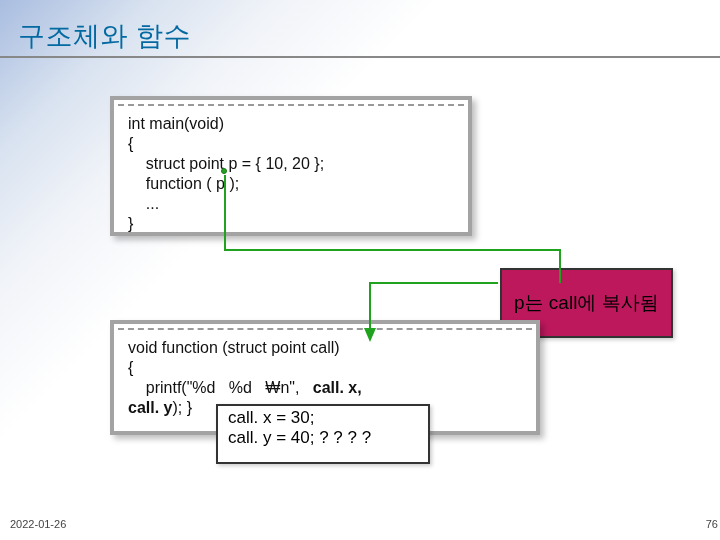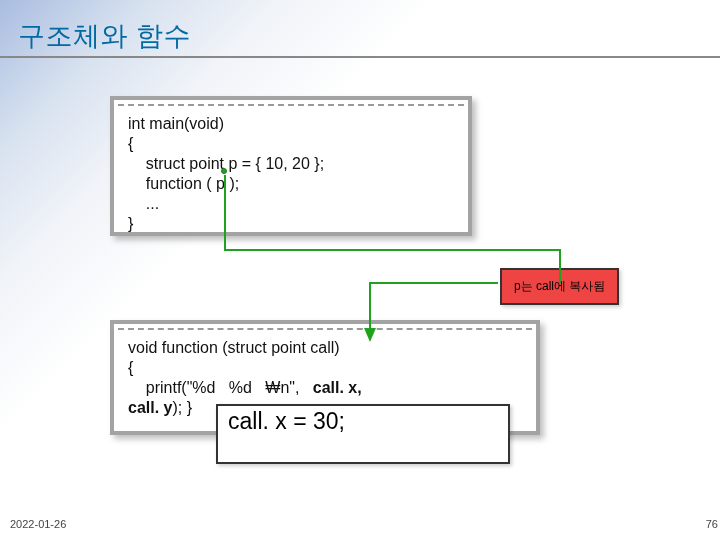--- a/index.html
+++ b/index.html
@@ -39,37 +39,37 @@
     font-family: Arial, sans-serif;
     font-size: 16px; line-height: 1.25;
     white-space: pre;
     color: #111;
     margin-top: 6px;
   }
   .bold { font-weight: 700; }
 
   .label-box {
     position: absolute;
-    background: #ef4444;
+    background: #be185d;
     border: 2px solid #333;
-    padding: 8px 12px;
-    font-size: 12px;
+    padding: 20px 12px;
+    font-size: 19px;
     box-shadow: 2px 2px 4px rgba(0,0,0,0.2);
   }
   .label-copy { top: 268px; left: 500px; }
 
   .highlight-box {
     position: absolute;
-    top: 404px; left: 216px; width: 294px; height: 60px;
+    top: 404px; left: 216px; width: 214px; height: 60px;
     background: #fff;
     border: 2px solid #333;
     box-shadow: 2px 2px 4px rgba(0,0,0,0.2);
     padding: 2px 10px;
     font-family: sans-serif;
-    font-size: 23px; line-height: 1.2;
+    font-size: 17px; line-height: 1.2;
   }
 
   .date {
     position: absolute; bottom: 10px; left: 10px;
     font-size: 11px; color: #444;
   }
   .pagenum {
     position: absolute; bottom: 10px; right: 2px;
     font-size: 11px; color: #444;
   }
@@ -104,20 +104,21 @@
 <div class="code-box box2">
   <div class="box-top-line"></div>
   <div class="code"><span>void function (struct point call)</span>
 <span>{</span>
 <span>    printf("%d   %d   </span>₩<span>n",   </span><span class="bold">call. x,</span>
 <span class="bold">call. y</span><span>); }</span></div>
 </div>
 
 <div class="highlight-box">
   <div>call. x = 30;</div>
+  <div>call. y = 40;  ? ? ? ?</div>
 </div>
 
 <div class="date">2022-01-26</div>
 <div class="pagenum">76</div>
 
 <svg class="svg-layer" width="720" height="540">
   <defs>
     <marker id="arrowhead" markerWidth="8" markerHeight="8" refX="6" refY="3" orient="auto">
       <path d="M0,0 L7,3 L0,6 Z" fill="#1fa31f"></path>
     </marker>

